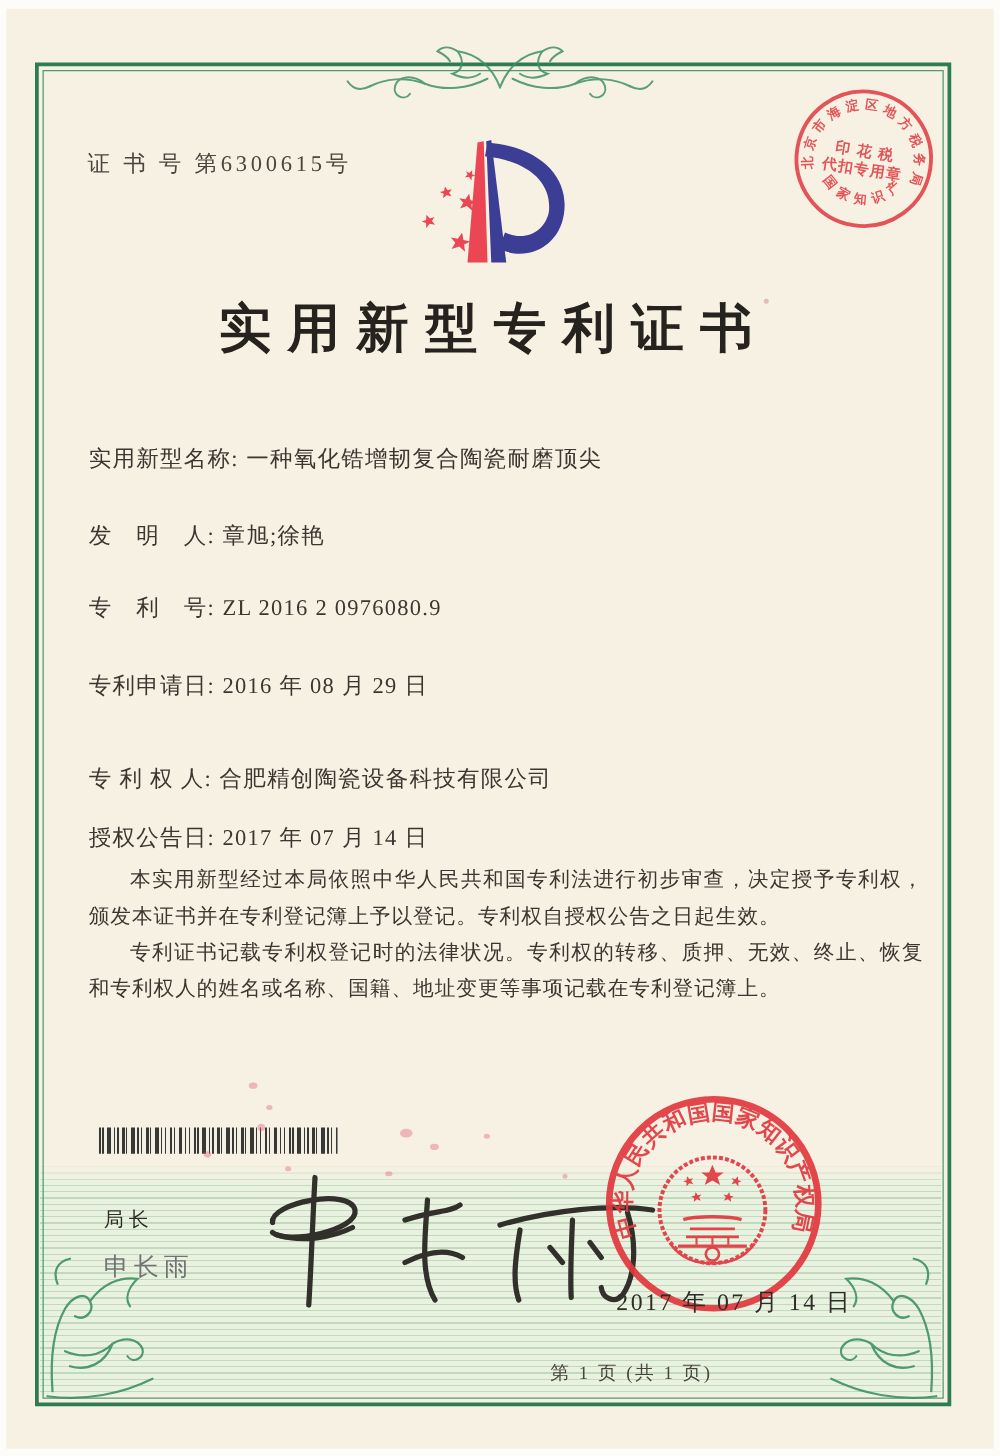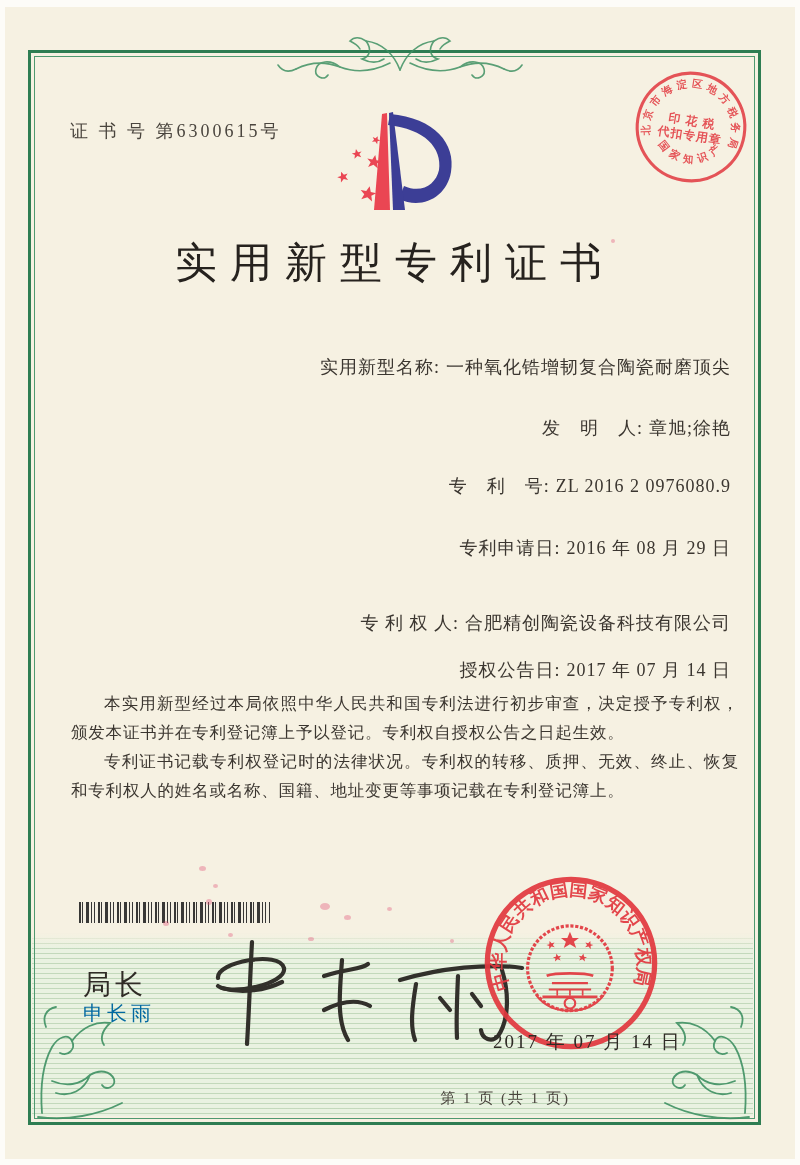--- a/index.html
+++ b/index.html
@@ -10,34 +10,34 @@
   .frame-outer{left:28px;top:50px;width:727px;height:1069px;border:3px solid #2e7d52;z-index:2;pointer-events:none;}
   .frame-inner{left:3px;top:3px;right:3px;bottom:3px;border:1px solid #4f9a70;position:absolute;}
   
   .band{left:32px;top:933px;width:721px;height:183px;z-index:1;
         background-color:#e9f2e1;
         background-image:repeating-linear-gradient(180deg,rgba(130,175,125,0.38) 0 1px,rgba(0,0,0,0) 1px 5px);
   }
   .band::before{content:"";position:absolute;left:0;top:0;right:0;height:16px;
         background:linear-gradient(180deg,#f6f1e2,rgba(246,241,226,0));}
   .cert-no{left:70px;top:119px;font-size:18px;letter-spacing:3px;color:#4a453e;z-index:3;}
-  .title{left:0;top:235px;width:790px;text-align:center;font-size:42px;font-weight:400;
+  .title{left:0;top:235px;width:790px;text-align:center;font-size:42px;font-weight:700;
          letter-spacing:13px;color:#26221e;z-index:3;}
-  .row{left:71px;width:660px;font-size:18px;color:#3b3630;letter-spacing:1px;z-index:3;white-space:nowrap;text-align:right;}
+  .row{left:71px;width:660px;font-size:18px;color:#3b3630;letter-spacing:1px;z-index:3;white-space:nowrap;}
   .row .lab{margin-right:6px;}
   .paras{left:71px;top:689px;width:668px;z-index:3;font-size:16.5px;line-height:29px;
          color:#3b3630;text-align:justify;letter-spacing:0.8px;}
   .paras p{margin:0;text-indent:2em;}
   .barcode{left:79px;top:902px;width:191px;height:21px;z-index:3;opacity:.88;
     background:repeating-linear-gradient(90deg,
       #1e1e1e 0 2px,#f3efe2 2px 3px,#1e1e1e 3px 4px,#f3efe2 4px 7px,
       #1e1e1e 7px 10px,#f3efe2 10px 12px,#1e1e1e 12px 13px,#f3efe2 13px 15px,
       #1e1e1e 15px 16px,#f3efe2 16px 19px);}
-  .signer-title{left:83px;top:966px;font-size:28px;letter-spacing:4px;color:#2f2b26;z-index:3;font-family:"Liberation Sans","DejaVu Sans",sans-serif;}
-  .signer-name{left:83px;top:1000px;font-size:20px;letter-spacing:4px;color:#0369a1;z-index:3;font-family:Liberation Serif, serif;}
+  .signer-title{left:83px;top:966px;font-size:16px;letter-spacing:4px;color:#2f2b26;z-index:3;font-family:"Liberation Sans","DejaVu Sans",sans-serif;}
+  .signer-name{left:83px;top:1000px;font-size:20px;letter-spacing:4px;color:#737373;z-index:3;font-family:Liberation Serif, serif;}
   .sig{left:200px;top:938px;z-index:4;}
   .seal{left:481px;top:873px;z-index:4;opacity:.92;}
   .seal-date{left:493px;top:1029px;font-size:19px;letter-spacing:2px;color:#2f2b26;z-index:5;}
   .taxstamp{left:631px;top:67px;z-index:4;opacity:.85;transform:rotate(9deg);}
   .footer{left:180px;top:1089px;width:390px;text-align:right;font-size:15px;
           letter-spacing:2px;color:#4a453e;z-index:3;}
   .logo{left:330px;top:104px;z-index:3;}
   .dragon{left:275px;top:32px;z-index:3;}
   .corner{z-index:3;}
   .smudge{border-radius:50%;background:rgba(226,84,120,.38);filter:blur(.6px);z-index:5;}

